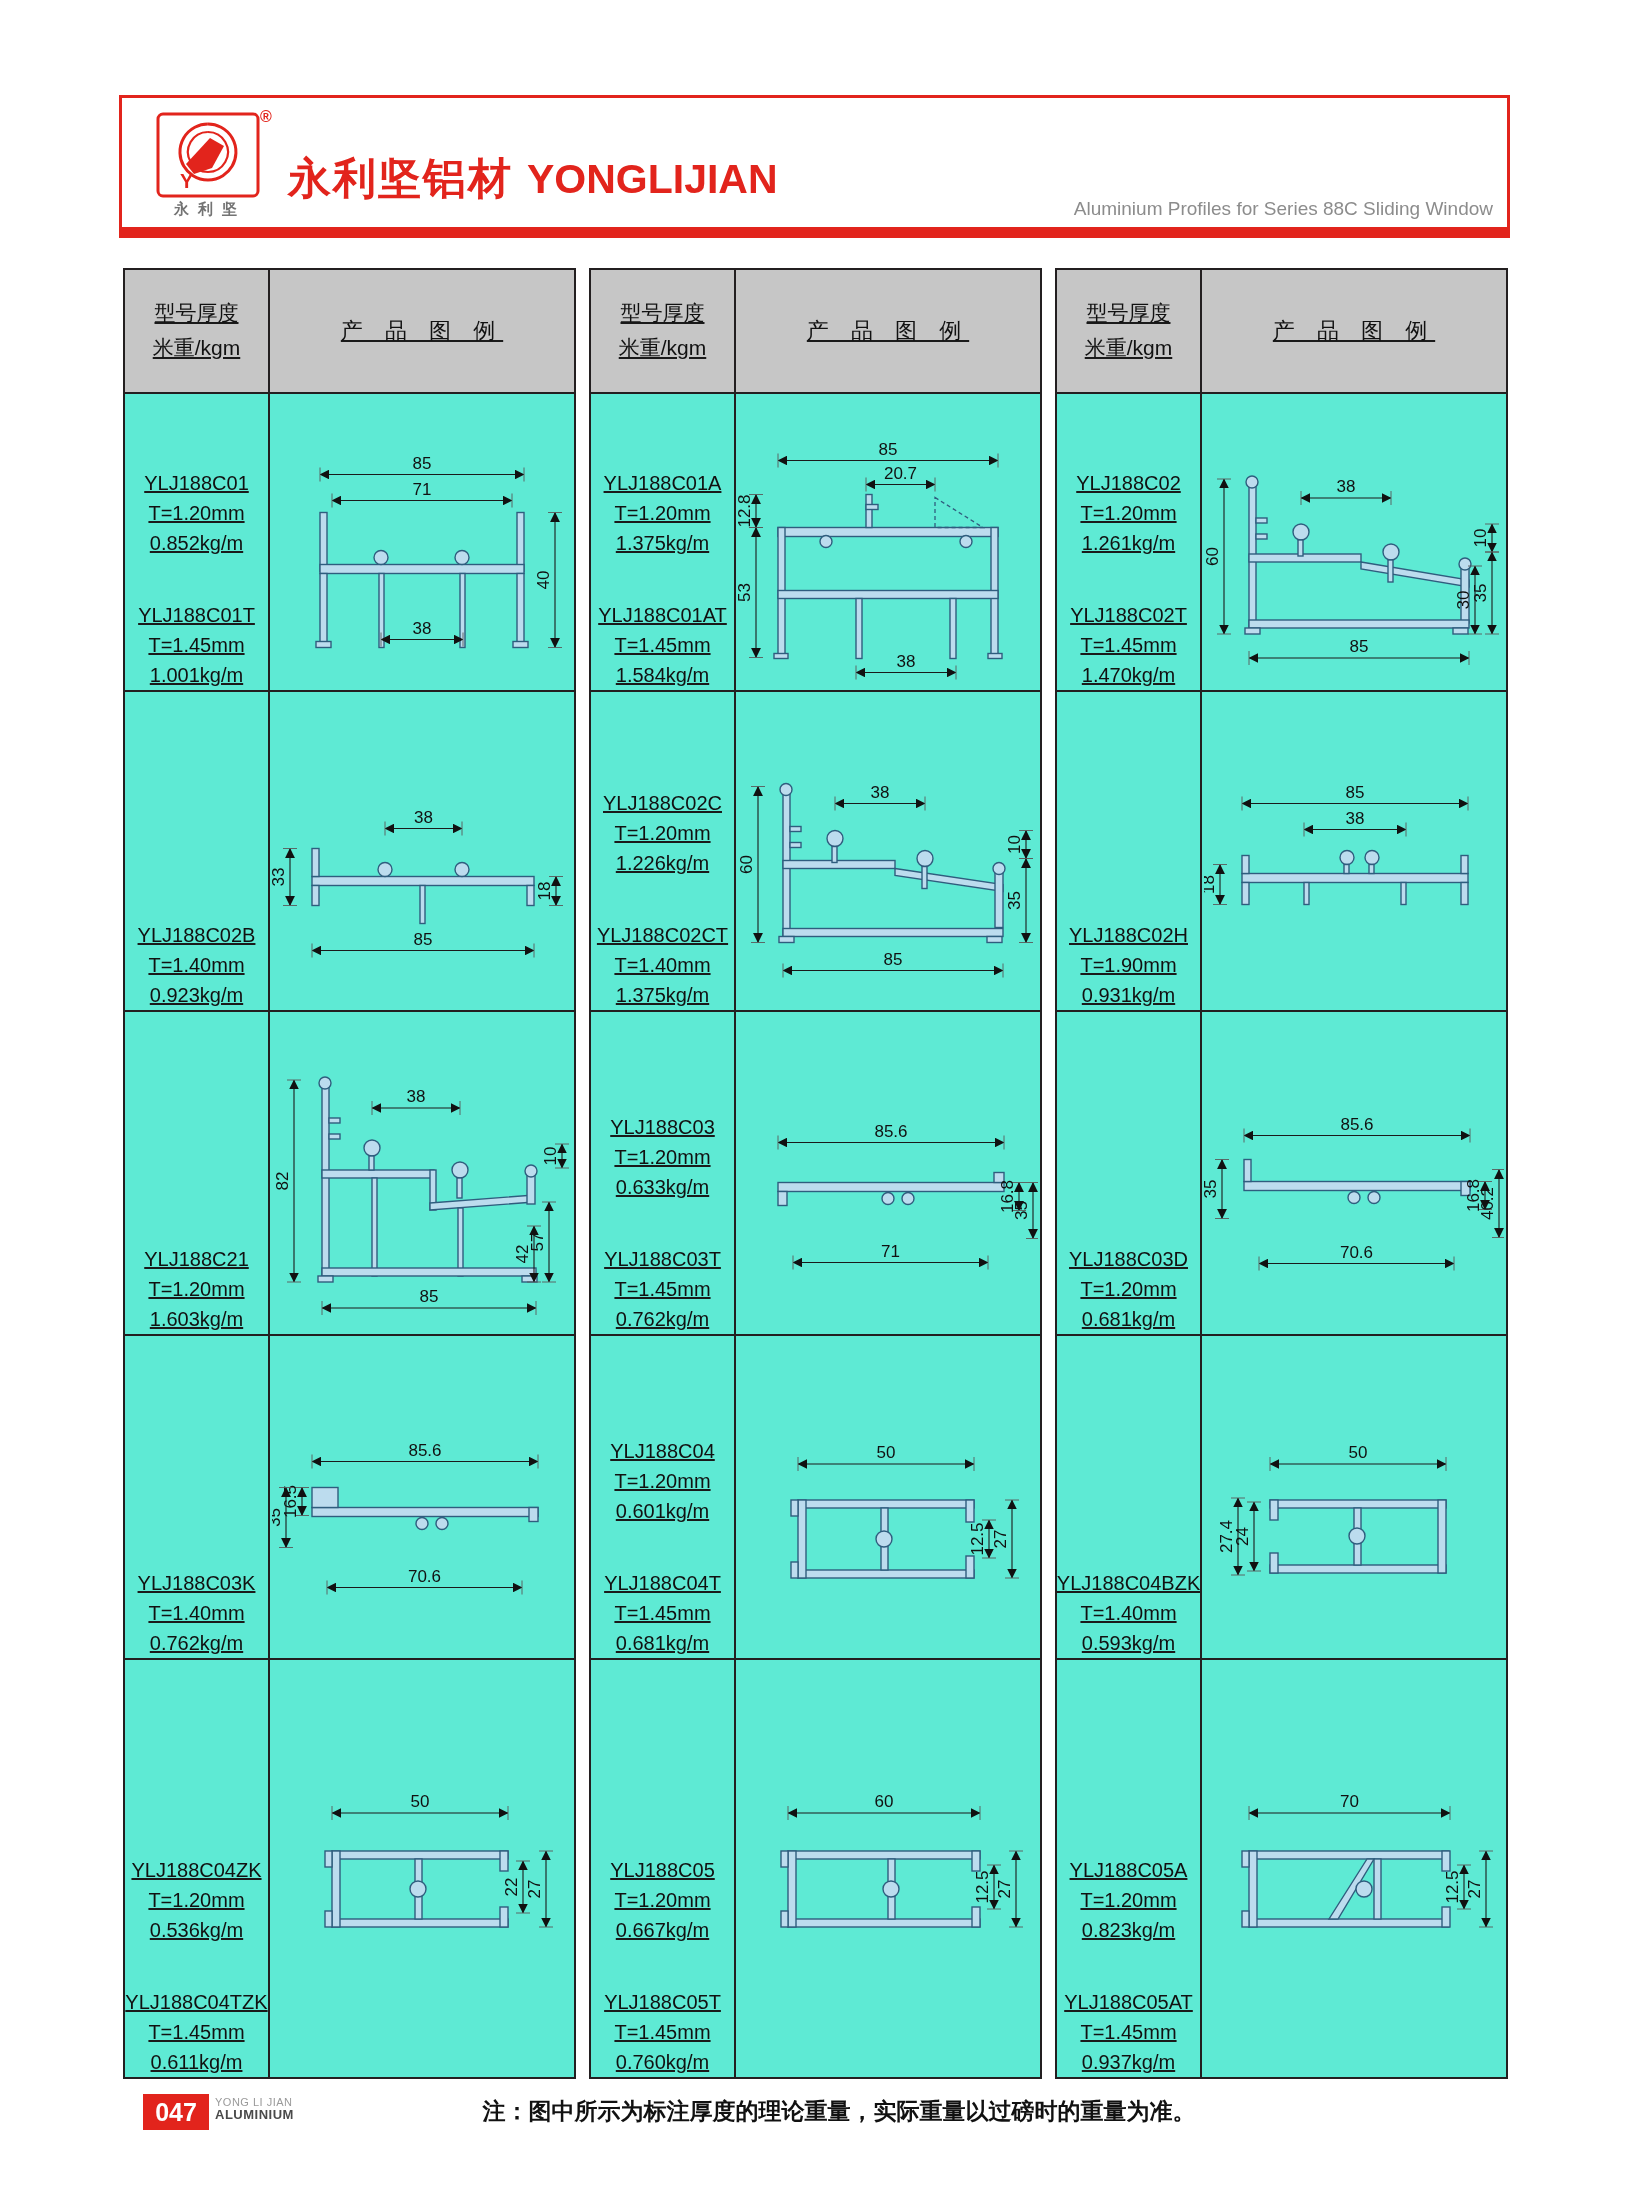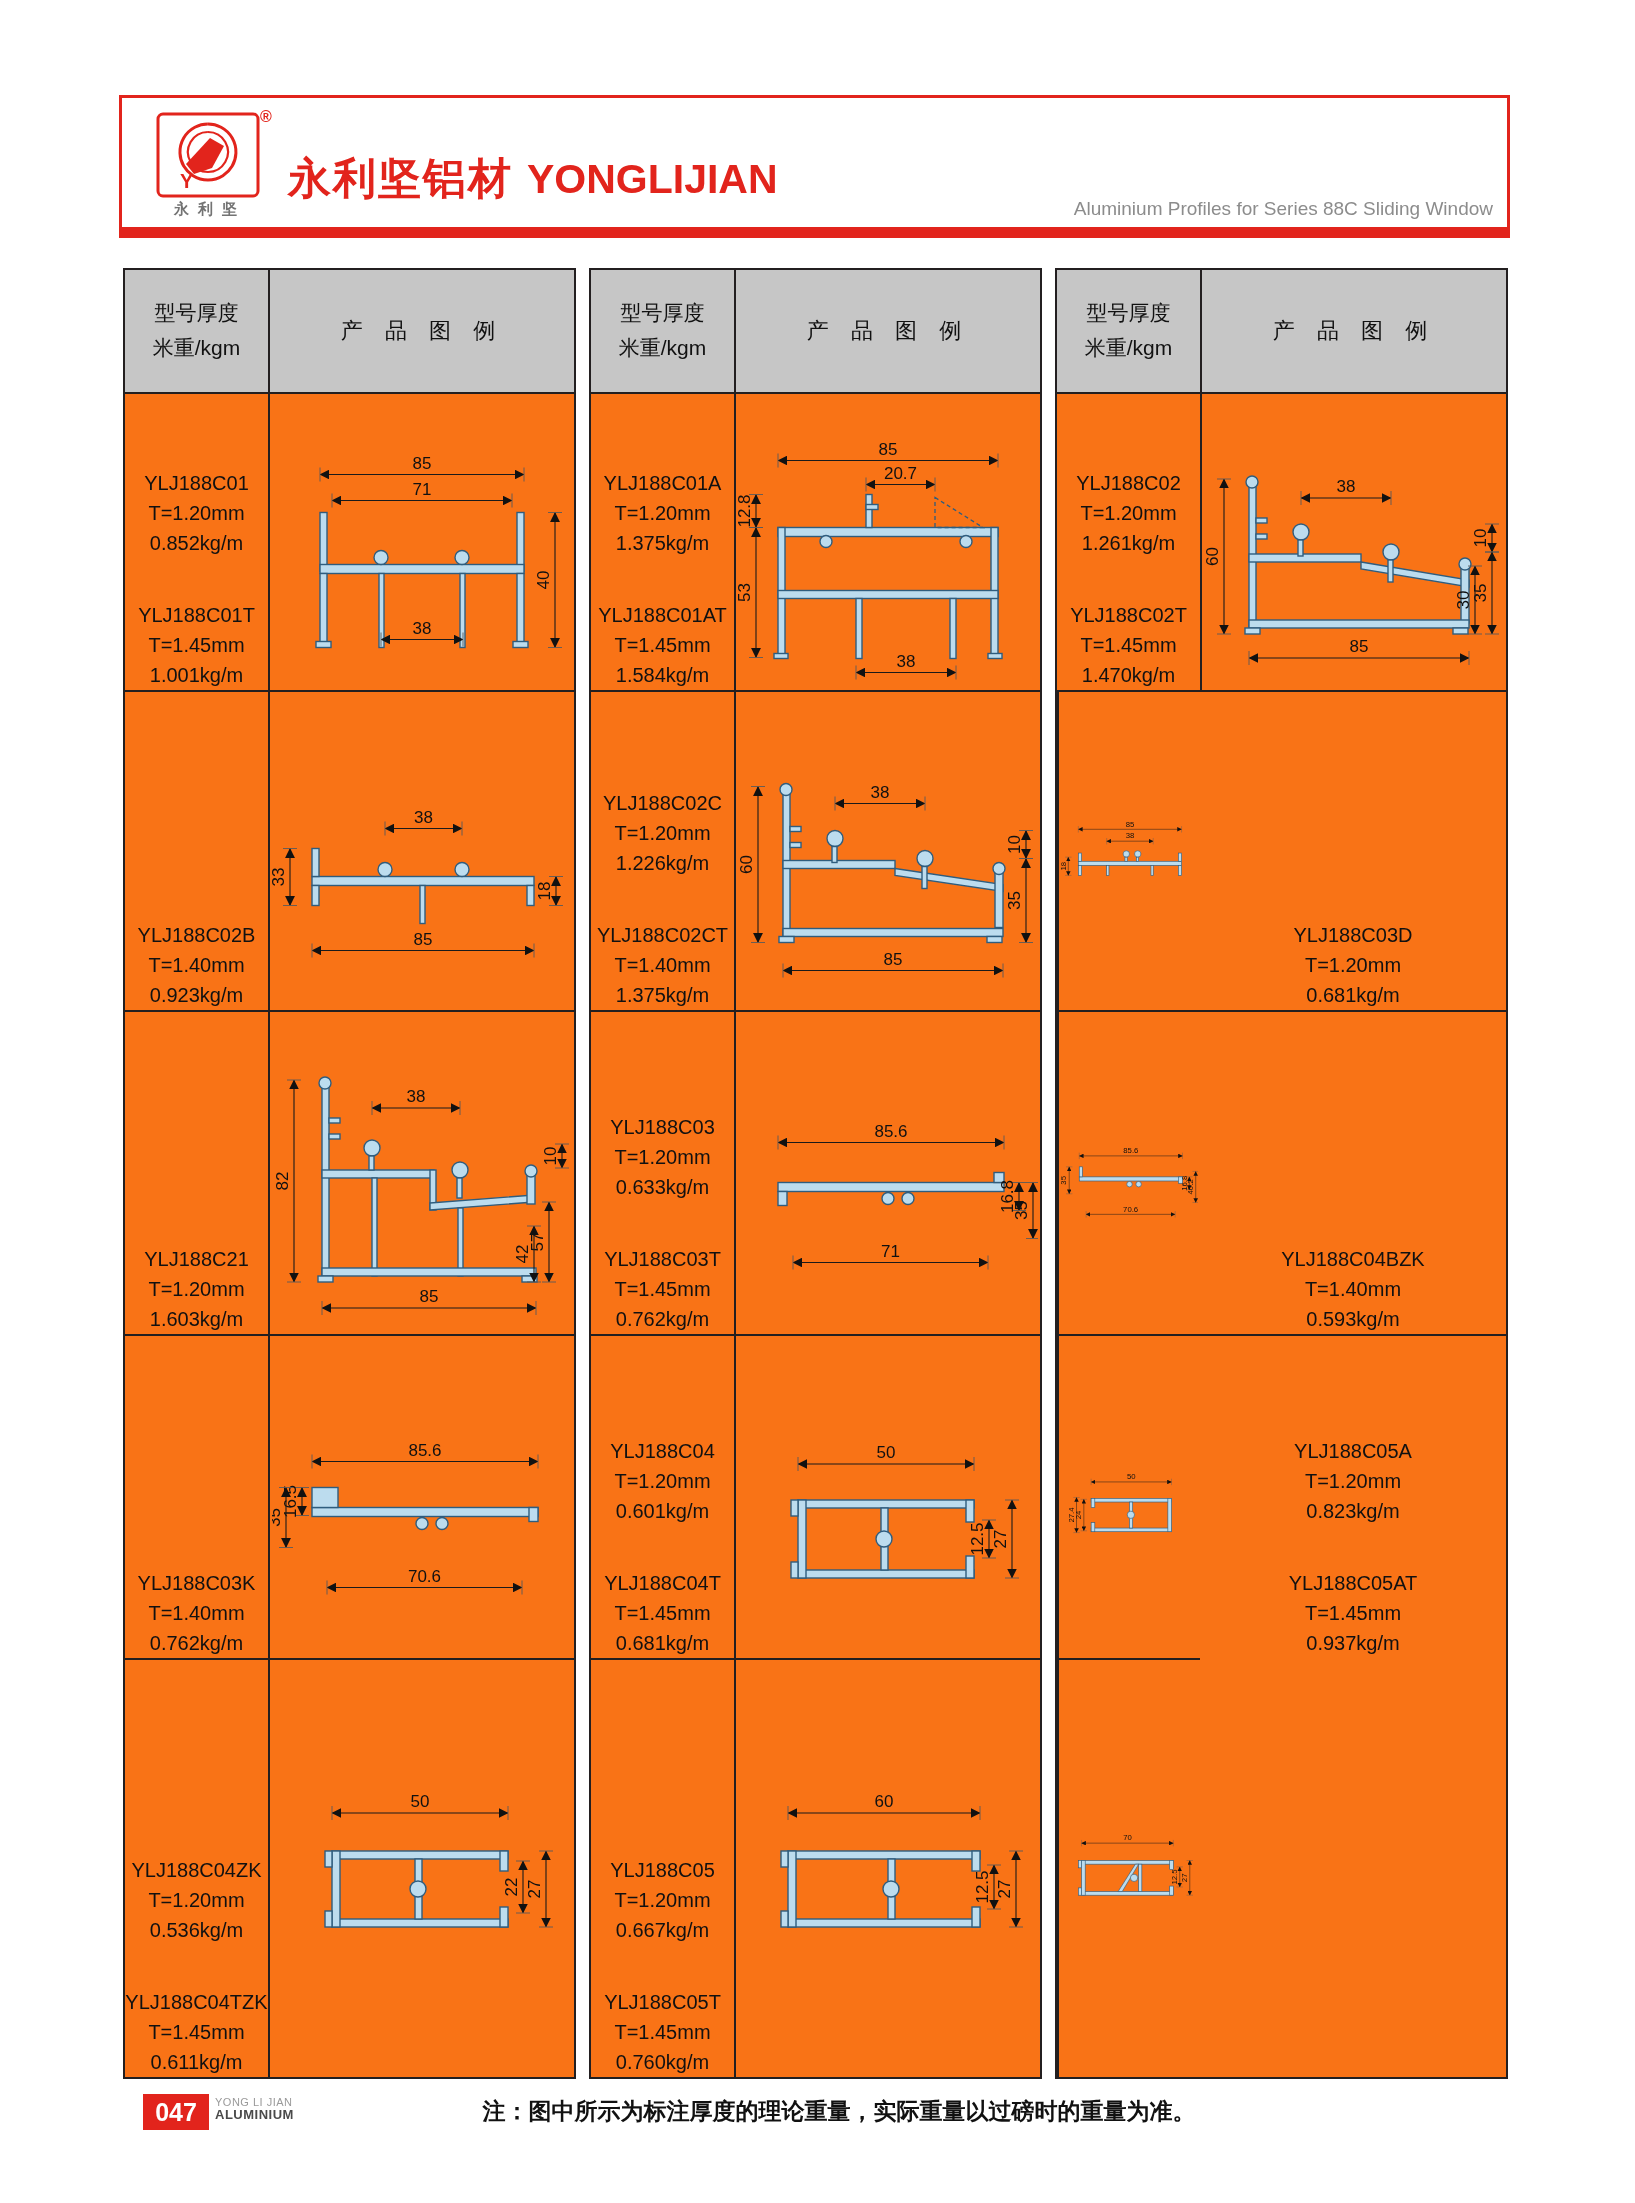--- a/index.html
+++ b/index.html
@@ -28,21 +28,22 @@
   .title-block{position:absolute;right:14px;bottom:8px;text-align:right;color:#8c8c8c;}
   .title-cn{font-size:33px;letter-spacing:1px;}
   .title-en{font-size:19px;margin-top:2px;}
   
   .table-wrap{position:absolute;left:123px;top:268px;display:flex;gap:13px;}
   .tgroup{
     border:2.5px solid #231f20;
     display:grid;
     grid-template-columns:143px 306px;
     grid-template-rows:122px 298px 320px 324px 324px 419px;
-    background:#f97316;
+    background:#5eead4;
+    text-decoration:underline;
   }
   .cell{box-sizing:border-box;}
   .bl{border-left:2px solid #231f20;}
   .bt{border-top:2px solid #231f20;}
   .hc{
     background:#c6c6c6;display:flex;flex-direction:column;align-items:center;justify-content:center;
     font-size:21px;color:#111;line-height:1.65;
   }
   .dh-label{letter-spacing:8px;font-size:22px;}
   .mc{
@@ -707,20 +708,27 @@
             <text x="265" y="194" class="dt" transform="rotate(-90 265 194)">30</text>
           </g>
           <g>
             <line x1="45" y1="252" x2="265" y2="252" class="dim" marker-start="url(#arrw)" marker-end="url(#arrw)"></line>
             <line x1="45" y1="245" x2="45" y2="259" class="tick"></line>
             <line x1="265" y1="245" x2="265" y2="259" class="tick"></line>
             <text x="155" y="246" class="dt">85</text>
           </g>
         </svg>
       </div>
+      <div class="cell mc bt">
+        <div class="mblk">
+          <div>YLJ188C02H</div>
+          <div>T=1.90mm</div>
+          <div>0.931kg/m</div>
+        </div>
+      </div>
       <div class="cell dc bt bl">
         <svg viewBox="0 0 300 235" preserveAspectRatio="xMidYMid meet">
           <g>
             <rect x="38" y="140" width="226" height="9" class="pf"></rect>
             <rect x="38" y="122" width="7" height="18" class="pf"></rect>
             <rect x="257" y="122" width="7" height="18" class="pf"></rect>
             <circle cx="143" cy="124" r="7" class="pf"></circle>
             <rect x="140" y="131" width="5" height="9" class="pf"></rect>
             <circle cx="168" cy="124" r="7" class="pf"></circle>
             <rect x="165" y="131" width="5" height="9" class="pf"></rect>

